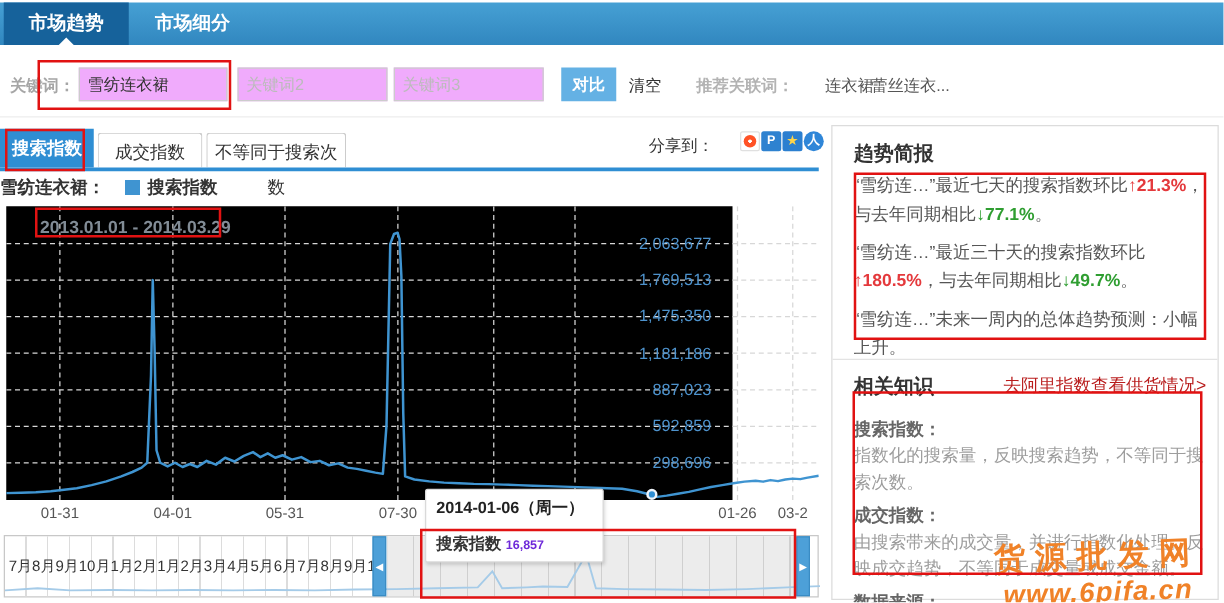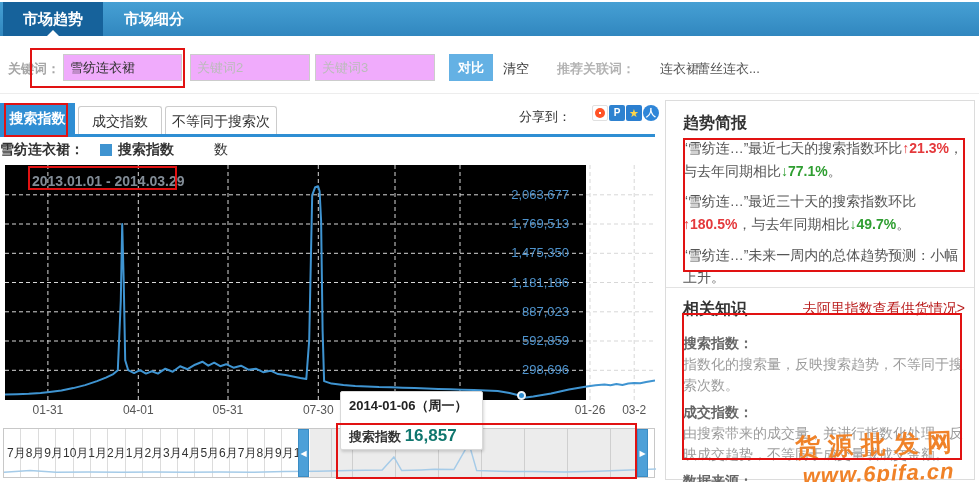--- a/index.html
+++ b/index.html
@@ -70,21 +70,21 @@
   .xlab { position:absolute; top:0; width:44px; text-align:center; color:#555; font-size:12px; }
 
   
   .dot { position:absolute; left:517px; top:391px; width:9px; height:9px; border-radius:50%;
          background:#2f8ed3; border:2px solid #eef4fa; }
   .tooltip { position:absolute; left:340px; top:391px; width:143px; height:59px; background:#fff;
              border:1px solid #d9d9d9; box-shadow:1px 2px 3px rgba(0,0,0,.15); border-radius:2px;
              padding:5px 8px; z-index:5; }
   .tooltip .tdate { font-size:13px; font-weight:bold; color:#222; }
   .tooltip .tval { margin-top:11px; font-size:13px; font-weight:bold; color:#333; }
-  .tooltip .tval b { color:#0f766e; font-size:17px; }
+  .tooltip .tval b { color:#6d28d9; font-size:10px; }
 
   
   .brush { position:absolute; left:3px; top:428px; width:652px; height:50px;
            border:1px solid #c8c8c8; background:#fff; }
   .b-left { position:absolute; left:0; top:0; width:295px; height:48px;
             background:repeating-linear-gradient(to right,transparent 0 16.4px,#dcdcdc 16.4px 17.4px); }
   .b-sel { position:absolute; left:306px; top:0; width:328px; height:48px; background:#ececec;
            background-image:repeating-linear-gradient(to right,transparent 0 20.5px,#cfcfcf 20.5px 21.5px); }
   .months { position:absolute; top:16px; font-size:12px; color:#333; white-space:nowrap; overflow:hidden; z-index:2; }
   .m-left { left:3px; width:292px; }

